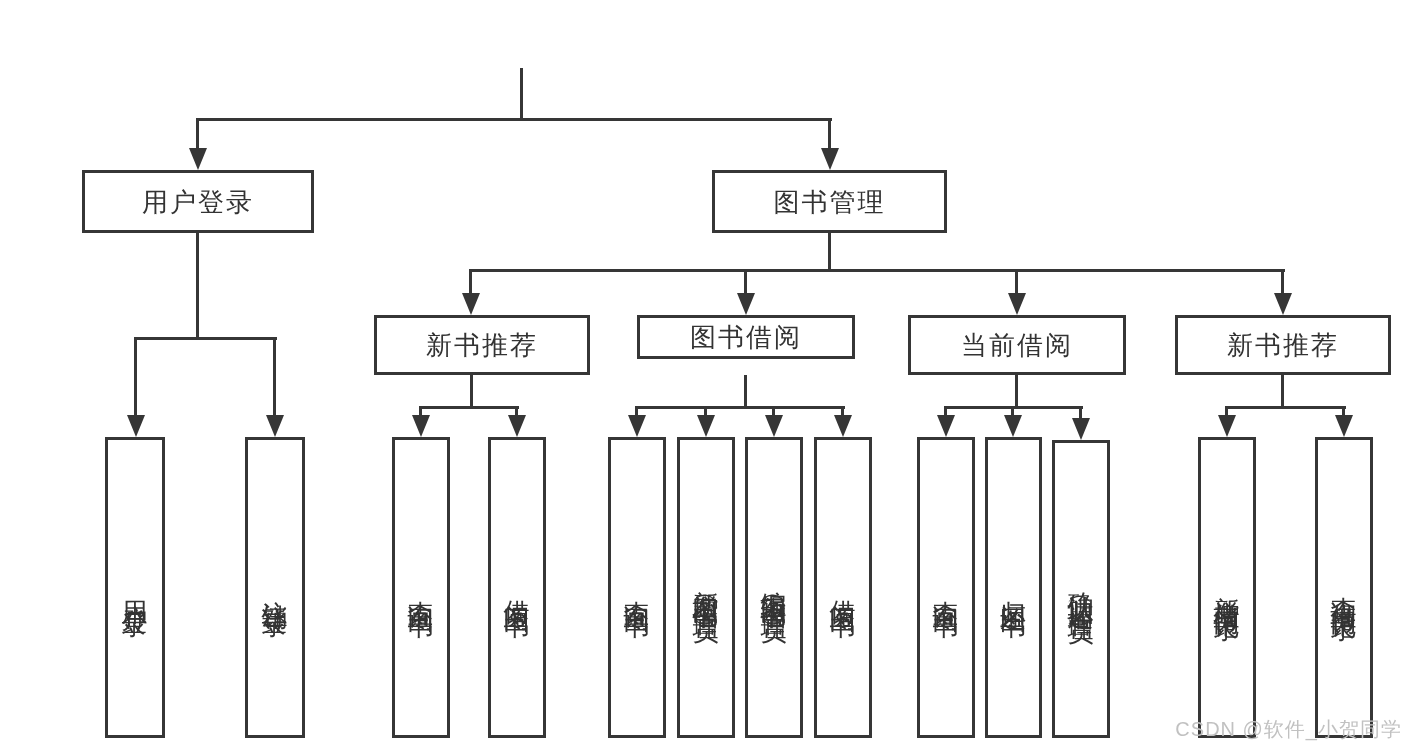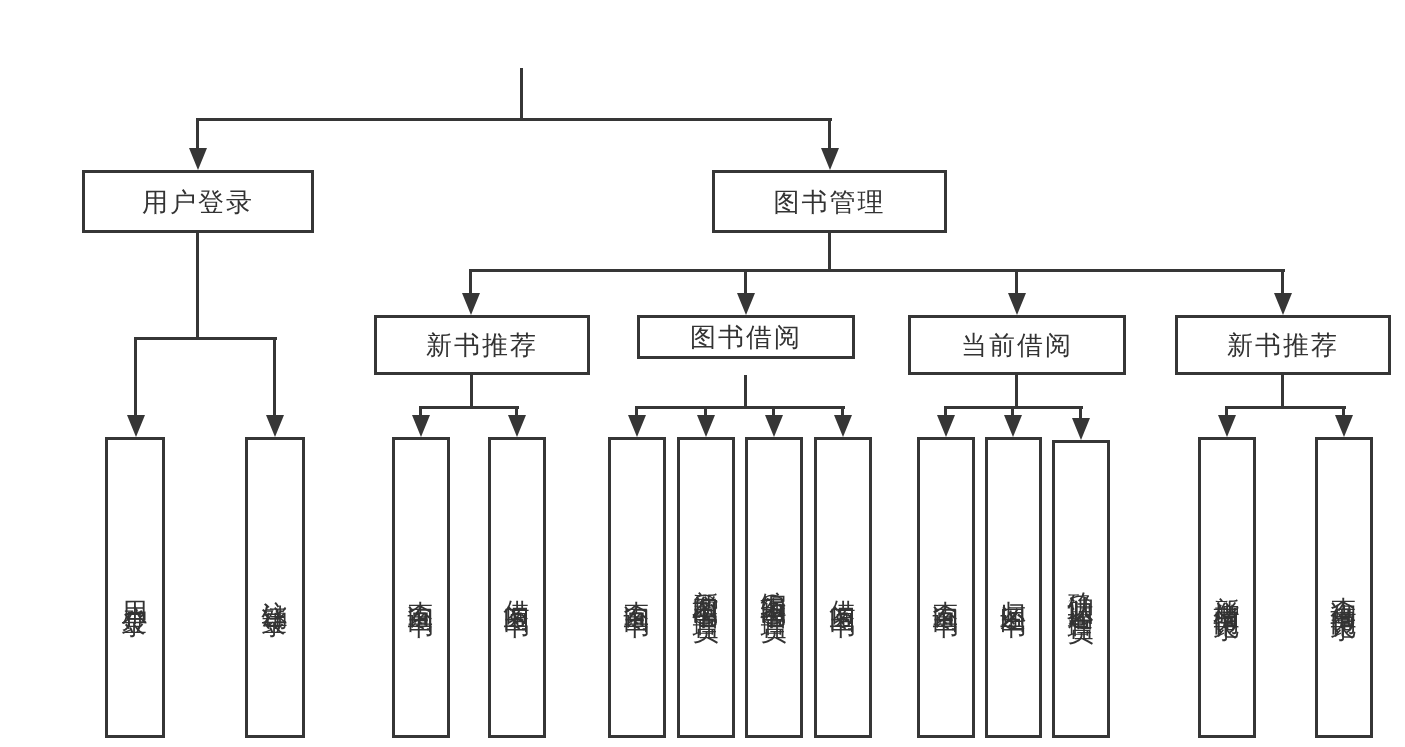--- a/index.html
+++ b/index.html
@@ -143,13 +143,14 @@
     <div class="arrow" style="left:1072px;top:418px;"></div>
 
     <div class="vline" style="left:1281px;top:375px;height:34px;"></div>
     <div class="hline" style="left:1225px;top:406px;width:121px;"></div>
     <div class="vline" style="left:1225px;top:406px;height:12px;"></div>
     <div class="vline" style="left:1342px;top:406px;height:12px;"></div>
     <div class="arrow" style="left:1218px;top:415px;"></div>
     <div class="arrow" style="left:1335px;top:415px;"></div>
   </div>
 
+  <div class="watermark">CSDN @软件_小贺同学</div>
 </div>
 
 </body></html>

